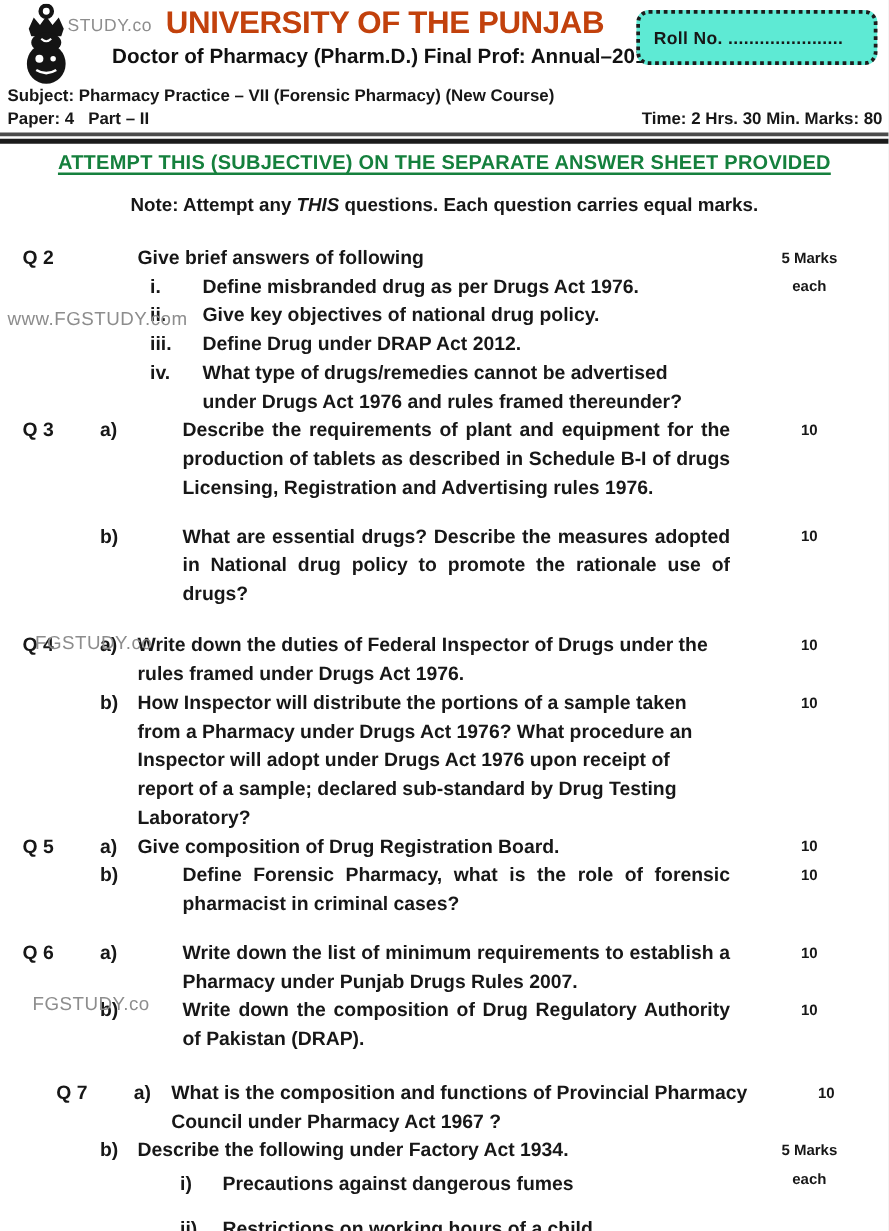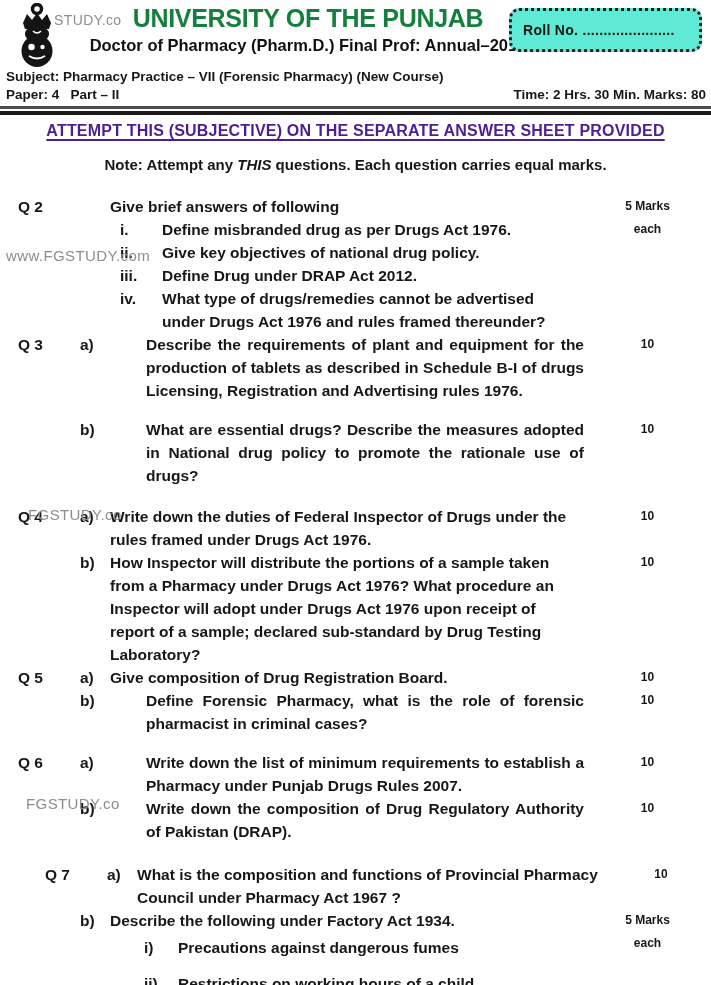--- a/index.html
+++ b/index.html
@@ -11,36 +11,36 @@
   
   .wm{position:absolute;color:#8d8d8d;font-weight:400;font-size:15px;letter-spacing:.4px;z-index:2;}
   .wm-top{left:54px;top:12px;font-size:14px;}
   .wm-mid1{left:6px;top:247px;}
   .wm-mid2{left:28px;top:506px;}
   .wm-mid3{left:26px;top:795px;}
   
   .hdr{position:relative;height:64px;}
   .crest{position:absolute;left:14px;top:3px;}
   .titles{position:absolute;left:88px;top:4px;width:440px;text-align:center;}
-  .uni{font-size:25px;margin:0;letter-spacing:-.3px;white-space:nowrap;color:#15803d;}
+  .uni{font-size:25px;margin:0;letter-spacing:-.3px;white-space:nowrap;color:#c2410c;}
   .prog{font-size:16.5px;margin:3px 0 0;white-space:nowrap;color:#111;}
   .rollbox{
     position:absolute;right:9px;top:8px;width:176px;height:38px;
     border:3px dotted #1c1c1c;border-radius:10px;display:flex;align-items:center;
     padding-left:11px;font-size:14px;letter-spacing:.3px;background:#5eead4;
   }
   .subj{margin:5px 0 0 6px;font-size:13.5px;white-space:pre;}
   .paper-row{display:flex;justify-content:space-between;margin:3px 5px 0 6px;font-size:13.5px;}
   .paper-row span{white-space:pre;}
   .rule{margin-top:4px;}
   .rule .r1{height:3px;background:#4c4c4c;}
   .rule .r2{height:4px;background:#1b1b1b;margin-top:2px;}
   .attempt{
     margin-top:7px;text-align:center;font-size:16px;letter-spacing:.2px;
-    text-decoration:underline;text-decoration-thickness:2px;text-underline-offset:3px;color:#4c1d95;
+    text-decoration:underline;text-decoration-thickness:2px;text-underline-offset:3px;color:#15803d;
   }
   .note{margin-top:16px;text-align:center;font-size:15px;}
   .note i{font-style:italic;}
   
   .qrow{display:grid;grid-template-columns:62px 30px 474px 1fr;padding-left:18px;
         font-size:15.5px;line-height:23px;}
   .qno{white-space:pre;}
   .jt{text-align:justify;margin-left:36px;}
   .qmarks{text-align:center;font-size:12px;}
   .mk2{height:23px;overflow:visible;}

